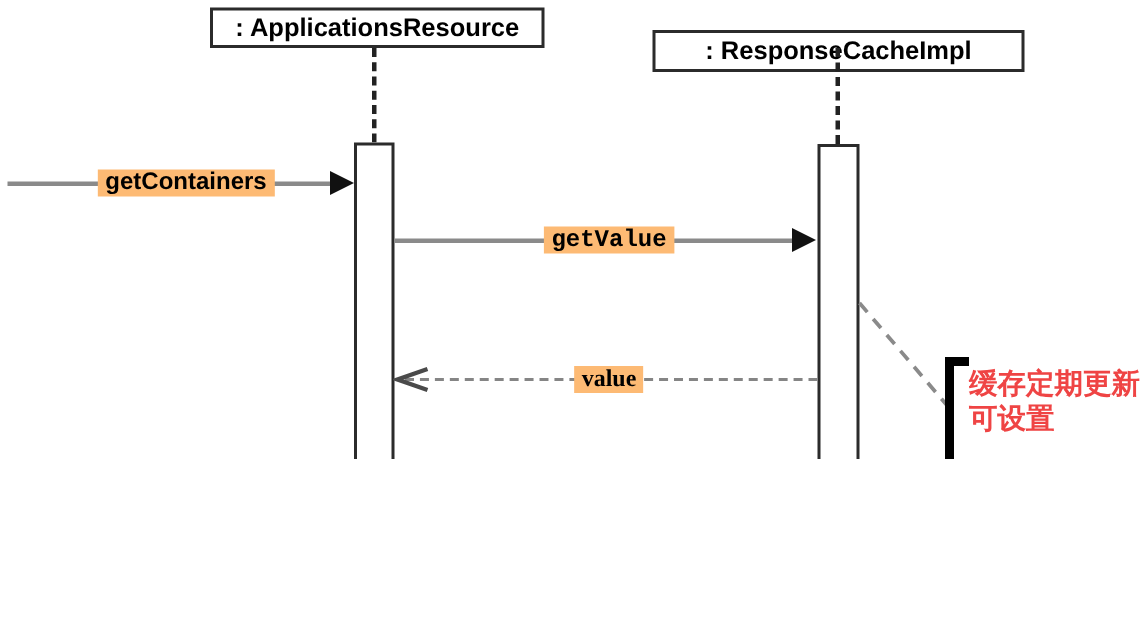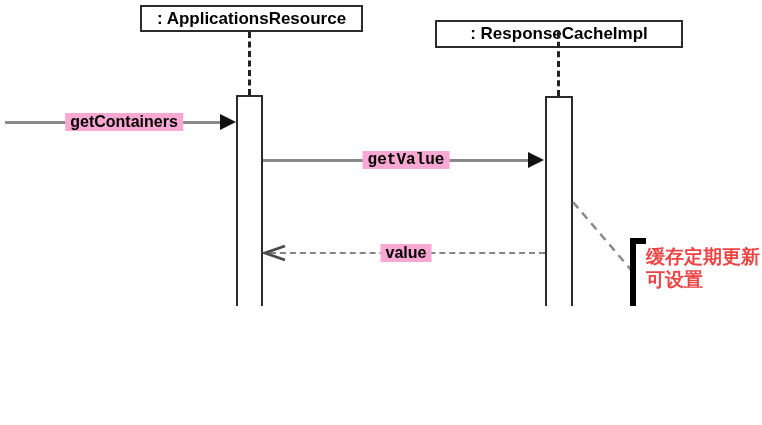--- a/index.html
+++ b/index.html
@@ -49,21 +49,21 @@
     position: absolute;
     width: 0; height: 0;
     border-top: 8px solid transparent;
     border-bottom: 8px solid transparent;
     border-left: 16px solid #111111;
   }
   .open-arrow { position: absolute; }
   .msg-label {
     position: absolute;
     transform: translate(-50%, -50%);
-    background: #f9a8d4;
+    background: #fdba74;
     padding: 0 5px;
     font-weight: bold;
     font-size: 16px;
     color: #000000;
     white-space: nowrap;
   }
   .note-connector { position: absolute; }
   .note-bracket {
     position: absolute;
     box-sizing: border-box;
@@ -107,21 +107,21 @@
   <span class="msg-label" style="left:124px; top:122px;">getContainers</span>
 
   <div class="msg-line-solid" style="left:263px; top:159px; width:266px;"></div>
   <div class="tri-right" style="left:528px; top:152px;"></div>
   <span class="msg-label" style="left:406px; top:160px;font-family:Liberation Mono, monospace;">getValue</span>
 
   <div class="msg-line-dashed" style="left:270px; top:252px; width:275px;"></div>
   <svg class="open-arrow" style="left:262px; top:244px;" width="25" height="18" viewBox="0 0 25 18">
     <path d="M23 2 L3 9 L23 16" fill="none" stroke="#4a4a4a" stroke-width="2.8"></path>
   </svg>
-  <span class="msg-label" style="left:406px; top:253px;">value</span>
+  <span class="msg-label" style="left:406px; top:253px;font-family:Liberation Serif, serif;">value</span>
 
   <div class="msg-line-dashed" style="left:31px; top:336px; width:205px;"></div>
   <svg class="open-arrow" style="left:24px; top:328px;" width="25" height="18" viewBox="0 0 25 18">
     <path d="M23 2 L3 9 L23 16" fill="none" stroke="#4a4a4a" stroke-width="2.8"></path>
   </svg>
 
   <svg class="note-connector" style="left:568px; top:198px;" width="70" height="80" viewBox="0 0 70 80">
     <line x1="5" y1="4" x2="64" y2="73" stroke="#8a8a8a" stroke-width="2.5" stroke-dasharray="8 6"></line>
   </svg>
 

